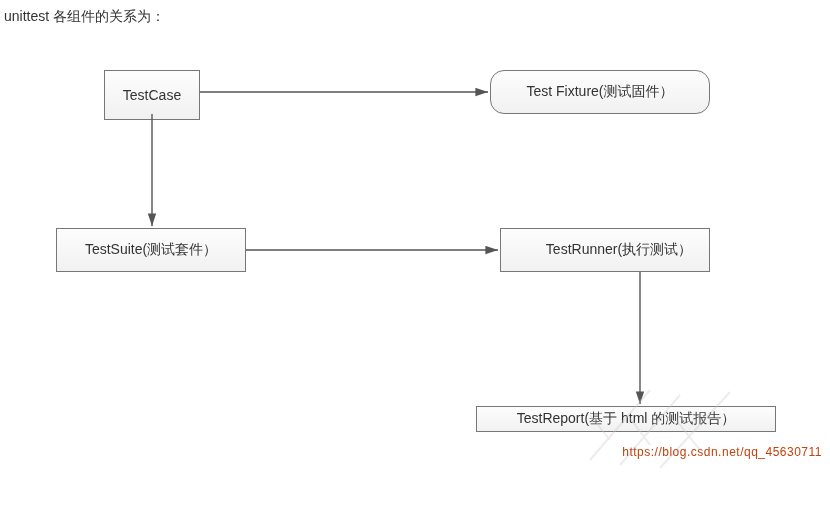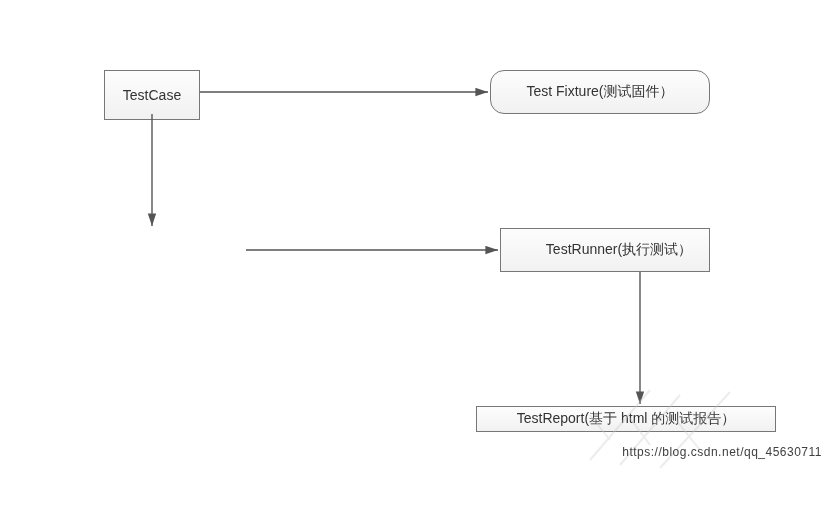--- a/index.html
+++ b/index.html
@@ -11,42 +11,46 @@
     border:1px solid #777;
     display:flex;align-items:center;justify-content:center;
     padding:0 12px;
     white-space:nowrap;
     box-sizing:border-box;
     font-size:14px;
   }
   svg.arrows{position:absolute;left:0;top:0;pointer-events:none;}
   .watermark{
     position:absolute;right:8px;bottom:48px;
-    color:#404040;font-size:12px;letter-spacing:0.5px;
+    color:#c2410c;font-size:12px;letter-spacing:0.5px;
     pointer-events:none;
   }
   .wm-lines{
     position:absolute;left:580px;top:380px;width:180px;height:90px;
     pointer-events:none;opacity:0.35;
   }
 </style>
 </head>
 <body>
 
 <div class="page">
 
+  <div class="title">unittest 各组件的关系为：</div>
 
   <div class="box" style="left:104px;top:70px;width:96px;height:50px;">
     <span>TestCase</span>
   </div>
 
   <div class="box" style="left:490px;top:70px;width:220px;height:44px;border-radius:14px;">
     <span>Test Fixture(测试固件）</span>
   </div>
 
+  <div class="box" style="left:56px;top:228px;width:190px;height:44px;">
+    <span>TestSuite(测试套件）</span>
+  </div>
 
   <div class="box" style="left:500px;top:228px;width:210px;height:44px;padding-left:40px;">
     <span>TestRunner(执行测试）</span>
   </div>
 
   <div class="box" style="left:476px;top:406px;width:300px;height:26px;">
     <span>TestReport(基于 html 的测试报告）</span>
   </div>
 
   <svg class="arrows" width="830" height="507">

